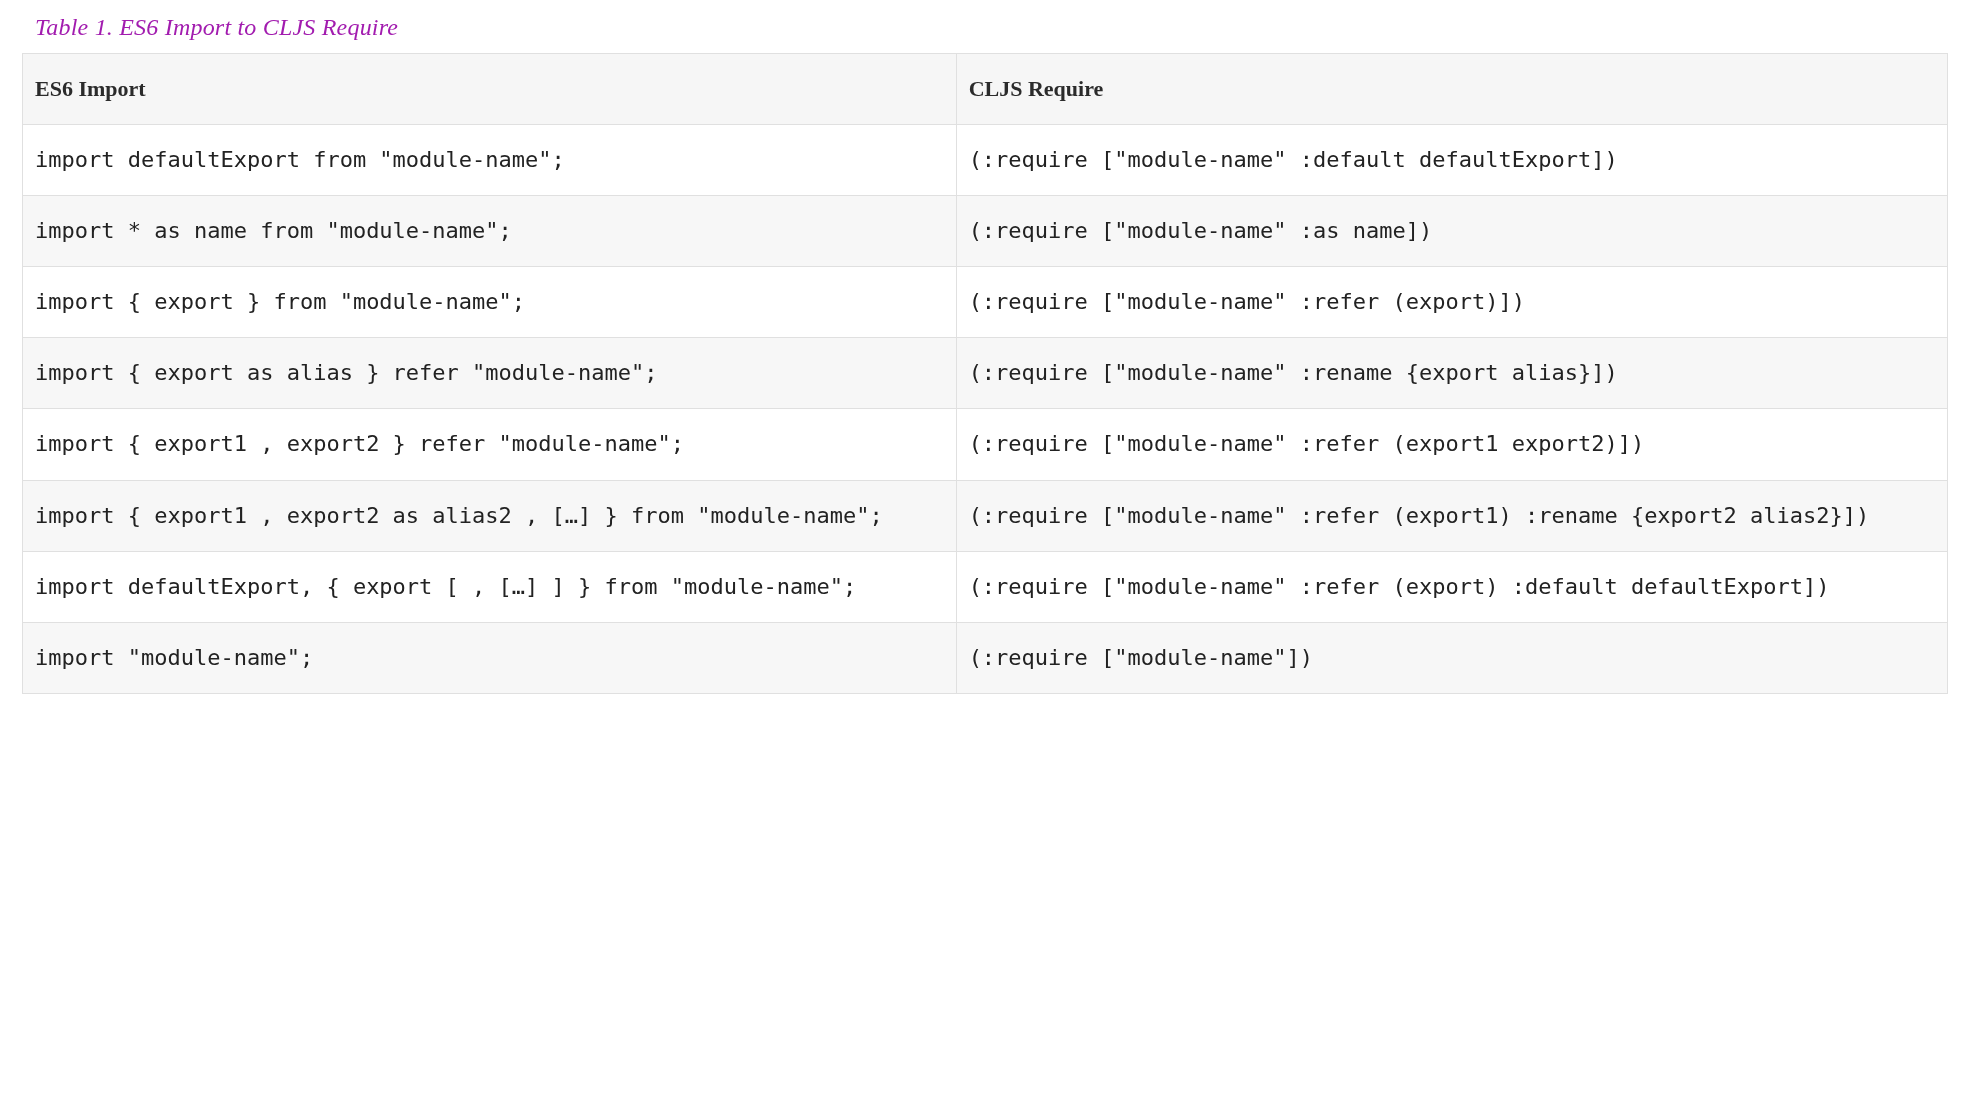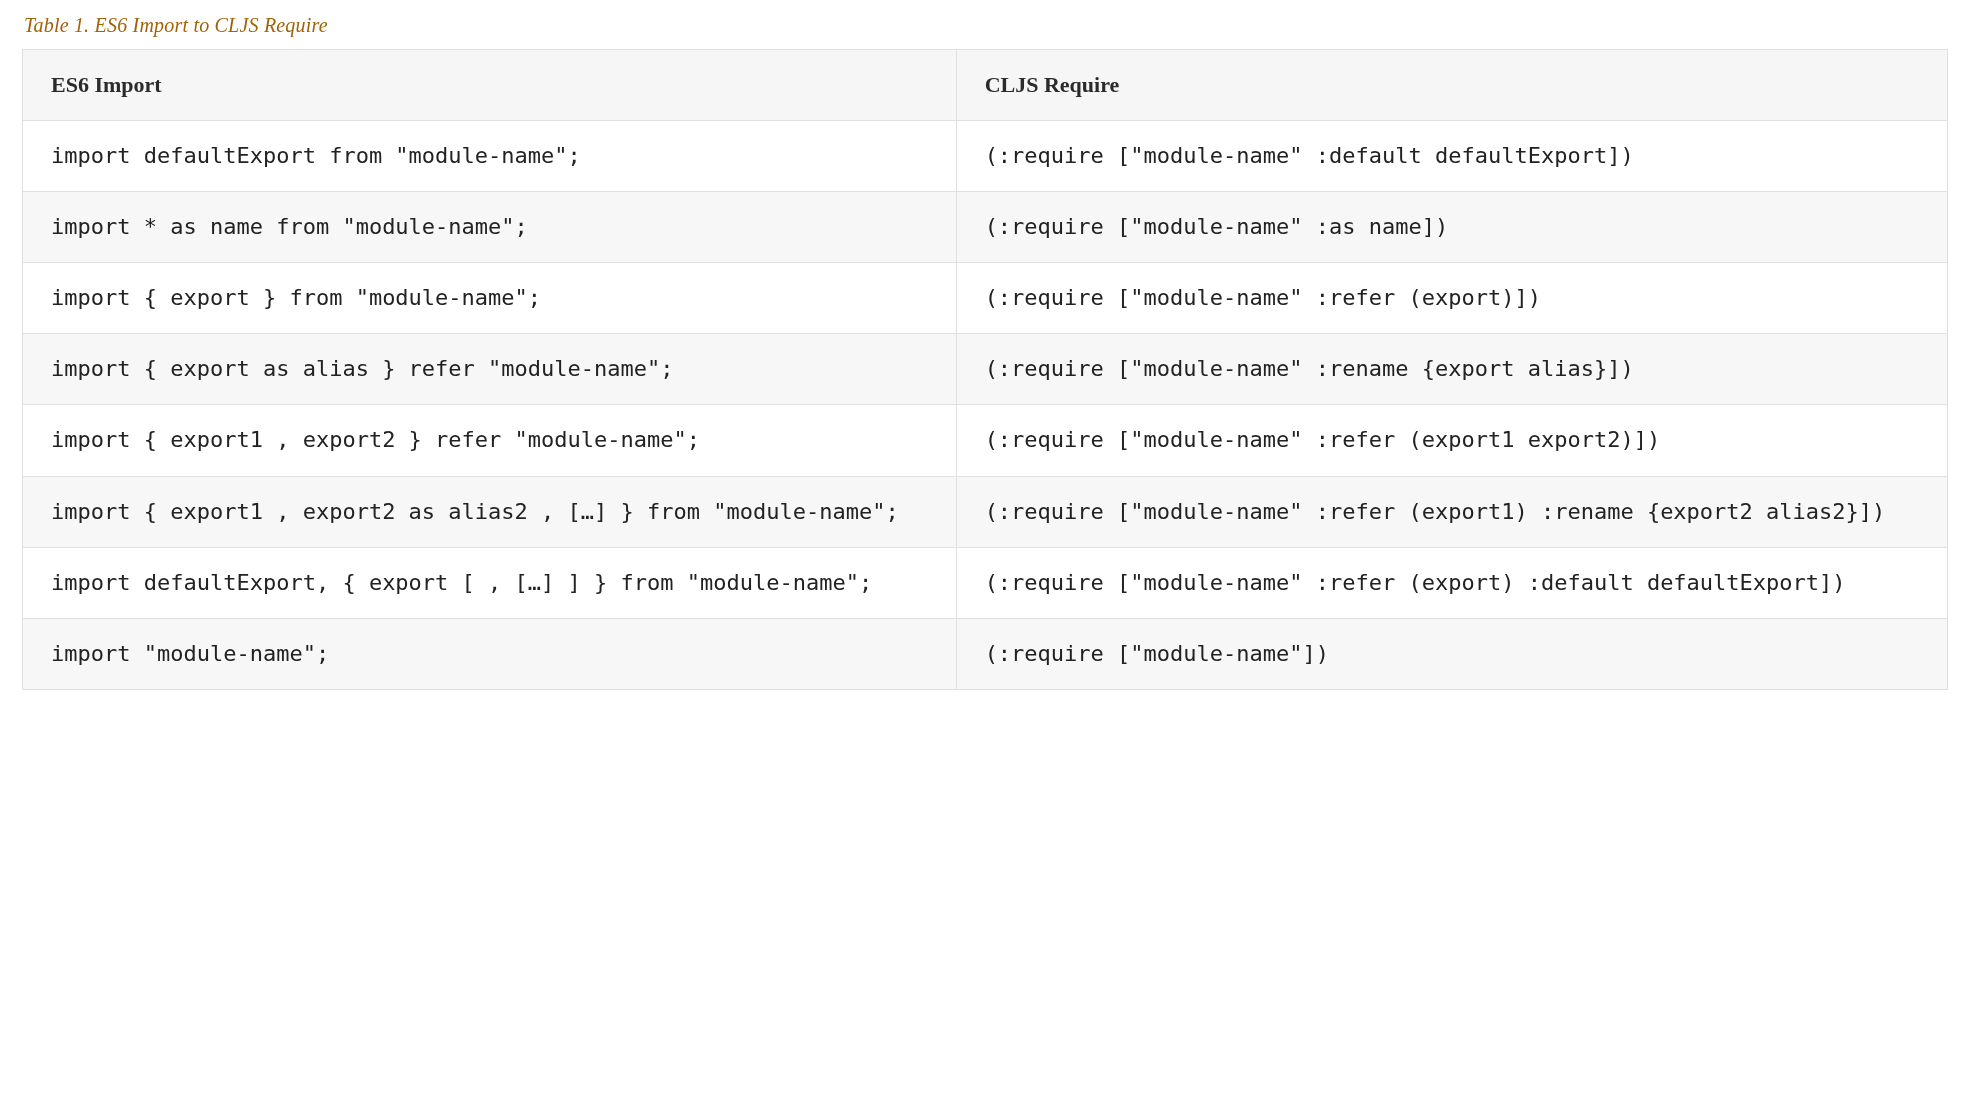--- a/index.html
+++ b/index.html
@@ -6,33 +6,33 @@
     margin: 0;
     padding: 0;
     background: #ffffff;
     font-family: Georgia, "Times New Roman", serif;
   }
   .wrap {
     padding: 10px 22px 30px 22px;
   }
   .caption {
     font-style: italic;
-    color: #a16207;
-    font-size: 20px;
-    margin: 4px 0 12px 2px;
+    color: #a21caf;
+    font-size: 24px;
+    margin: 4px 0 12px 13px;
     letter-spacing: .2px;
   }
   table.t {
     width: 100%;
     border-collapse: collapse;
     table-layout: fixed;
   }
   table.t th, table.t td {
     border: 1px solid #e0e0e0;
-    padding: 18px 28px;
+    padding: 18px 12px;
     text-align: left;
     vertical-align: top;
     font-size: 22px;
     line-height: 1.55;
   }
   table.t th {
     background: #f6f6f6;
     color: #2b2b2b;
     font-weight: 700;
     font-family: Georgia, "Times New Roman", serif;

